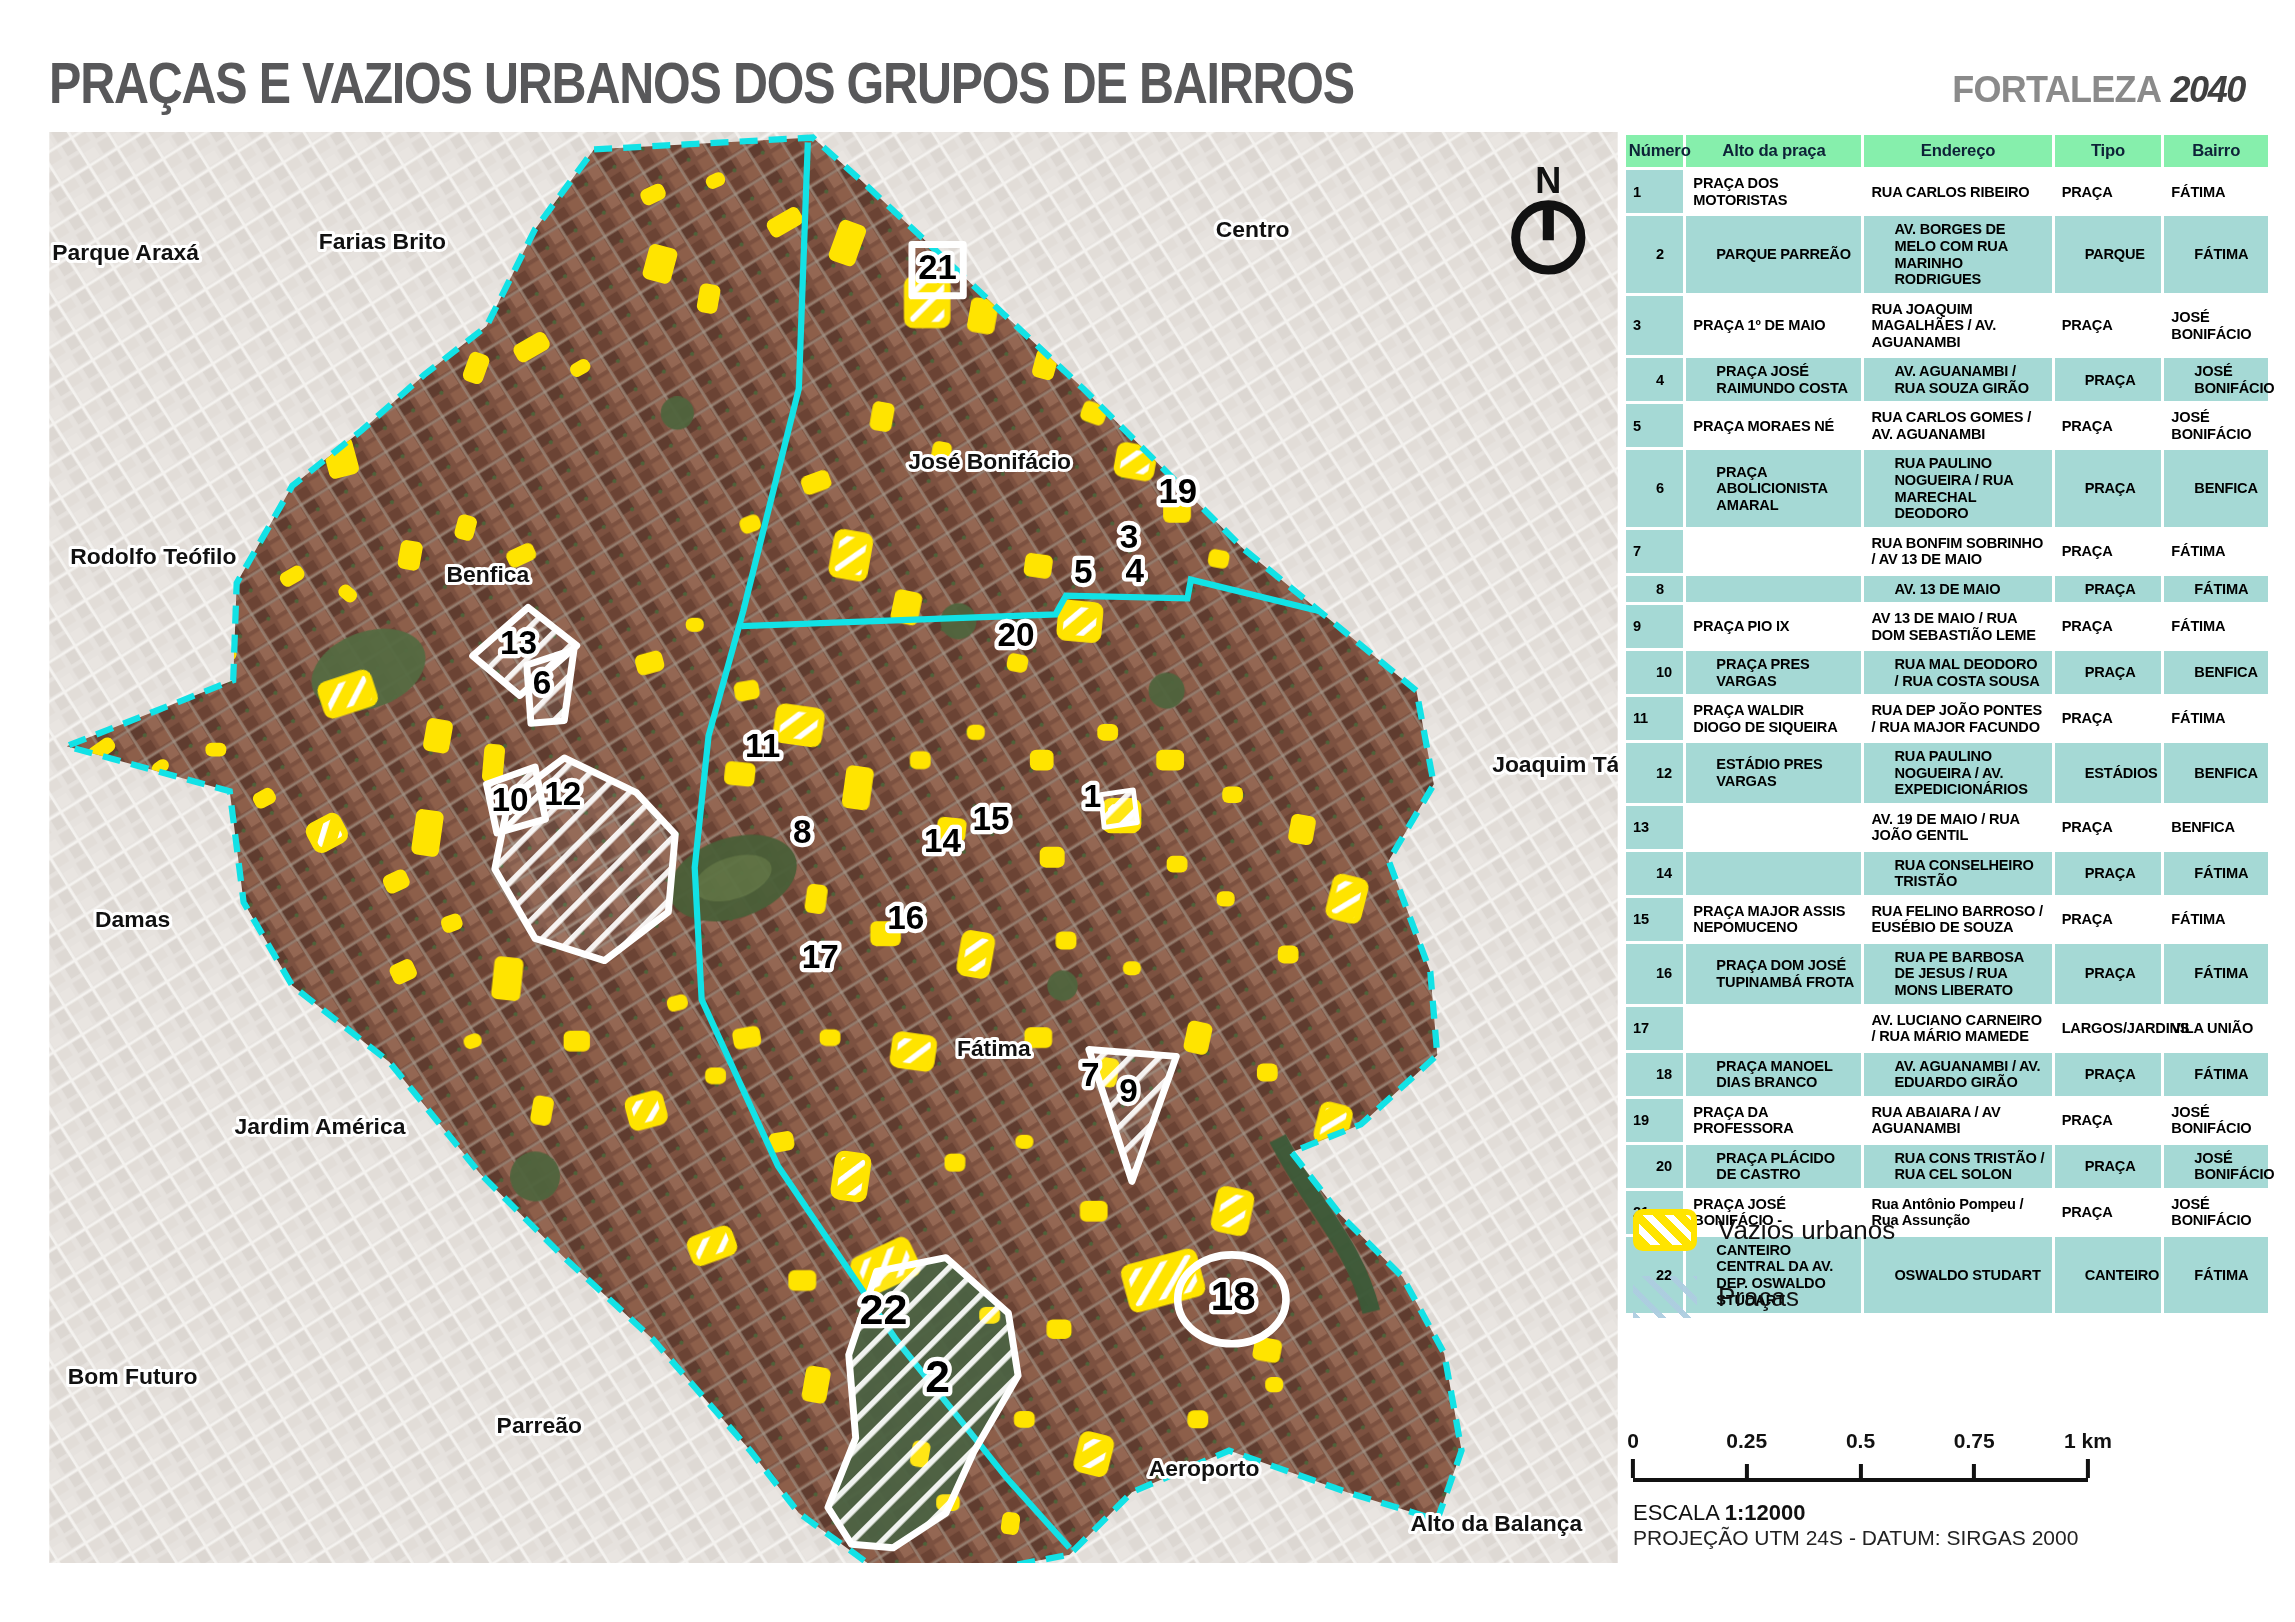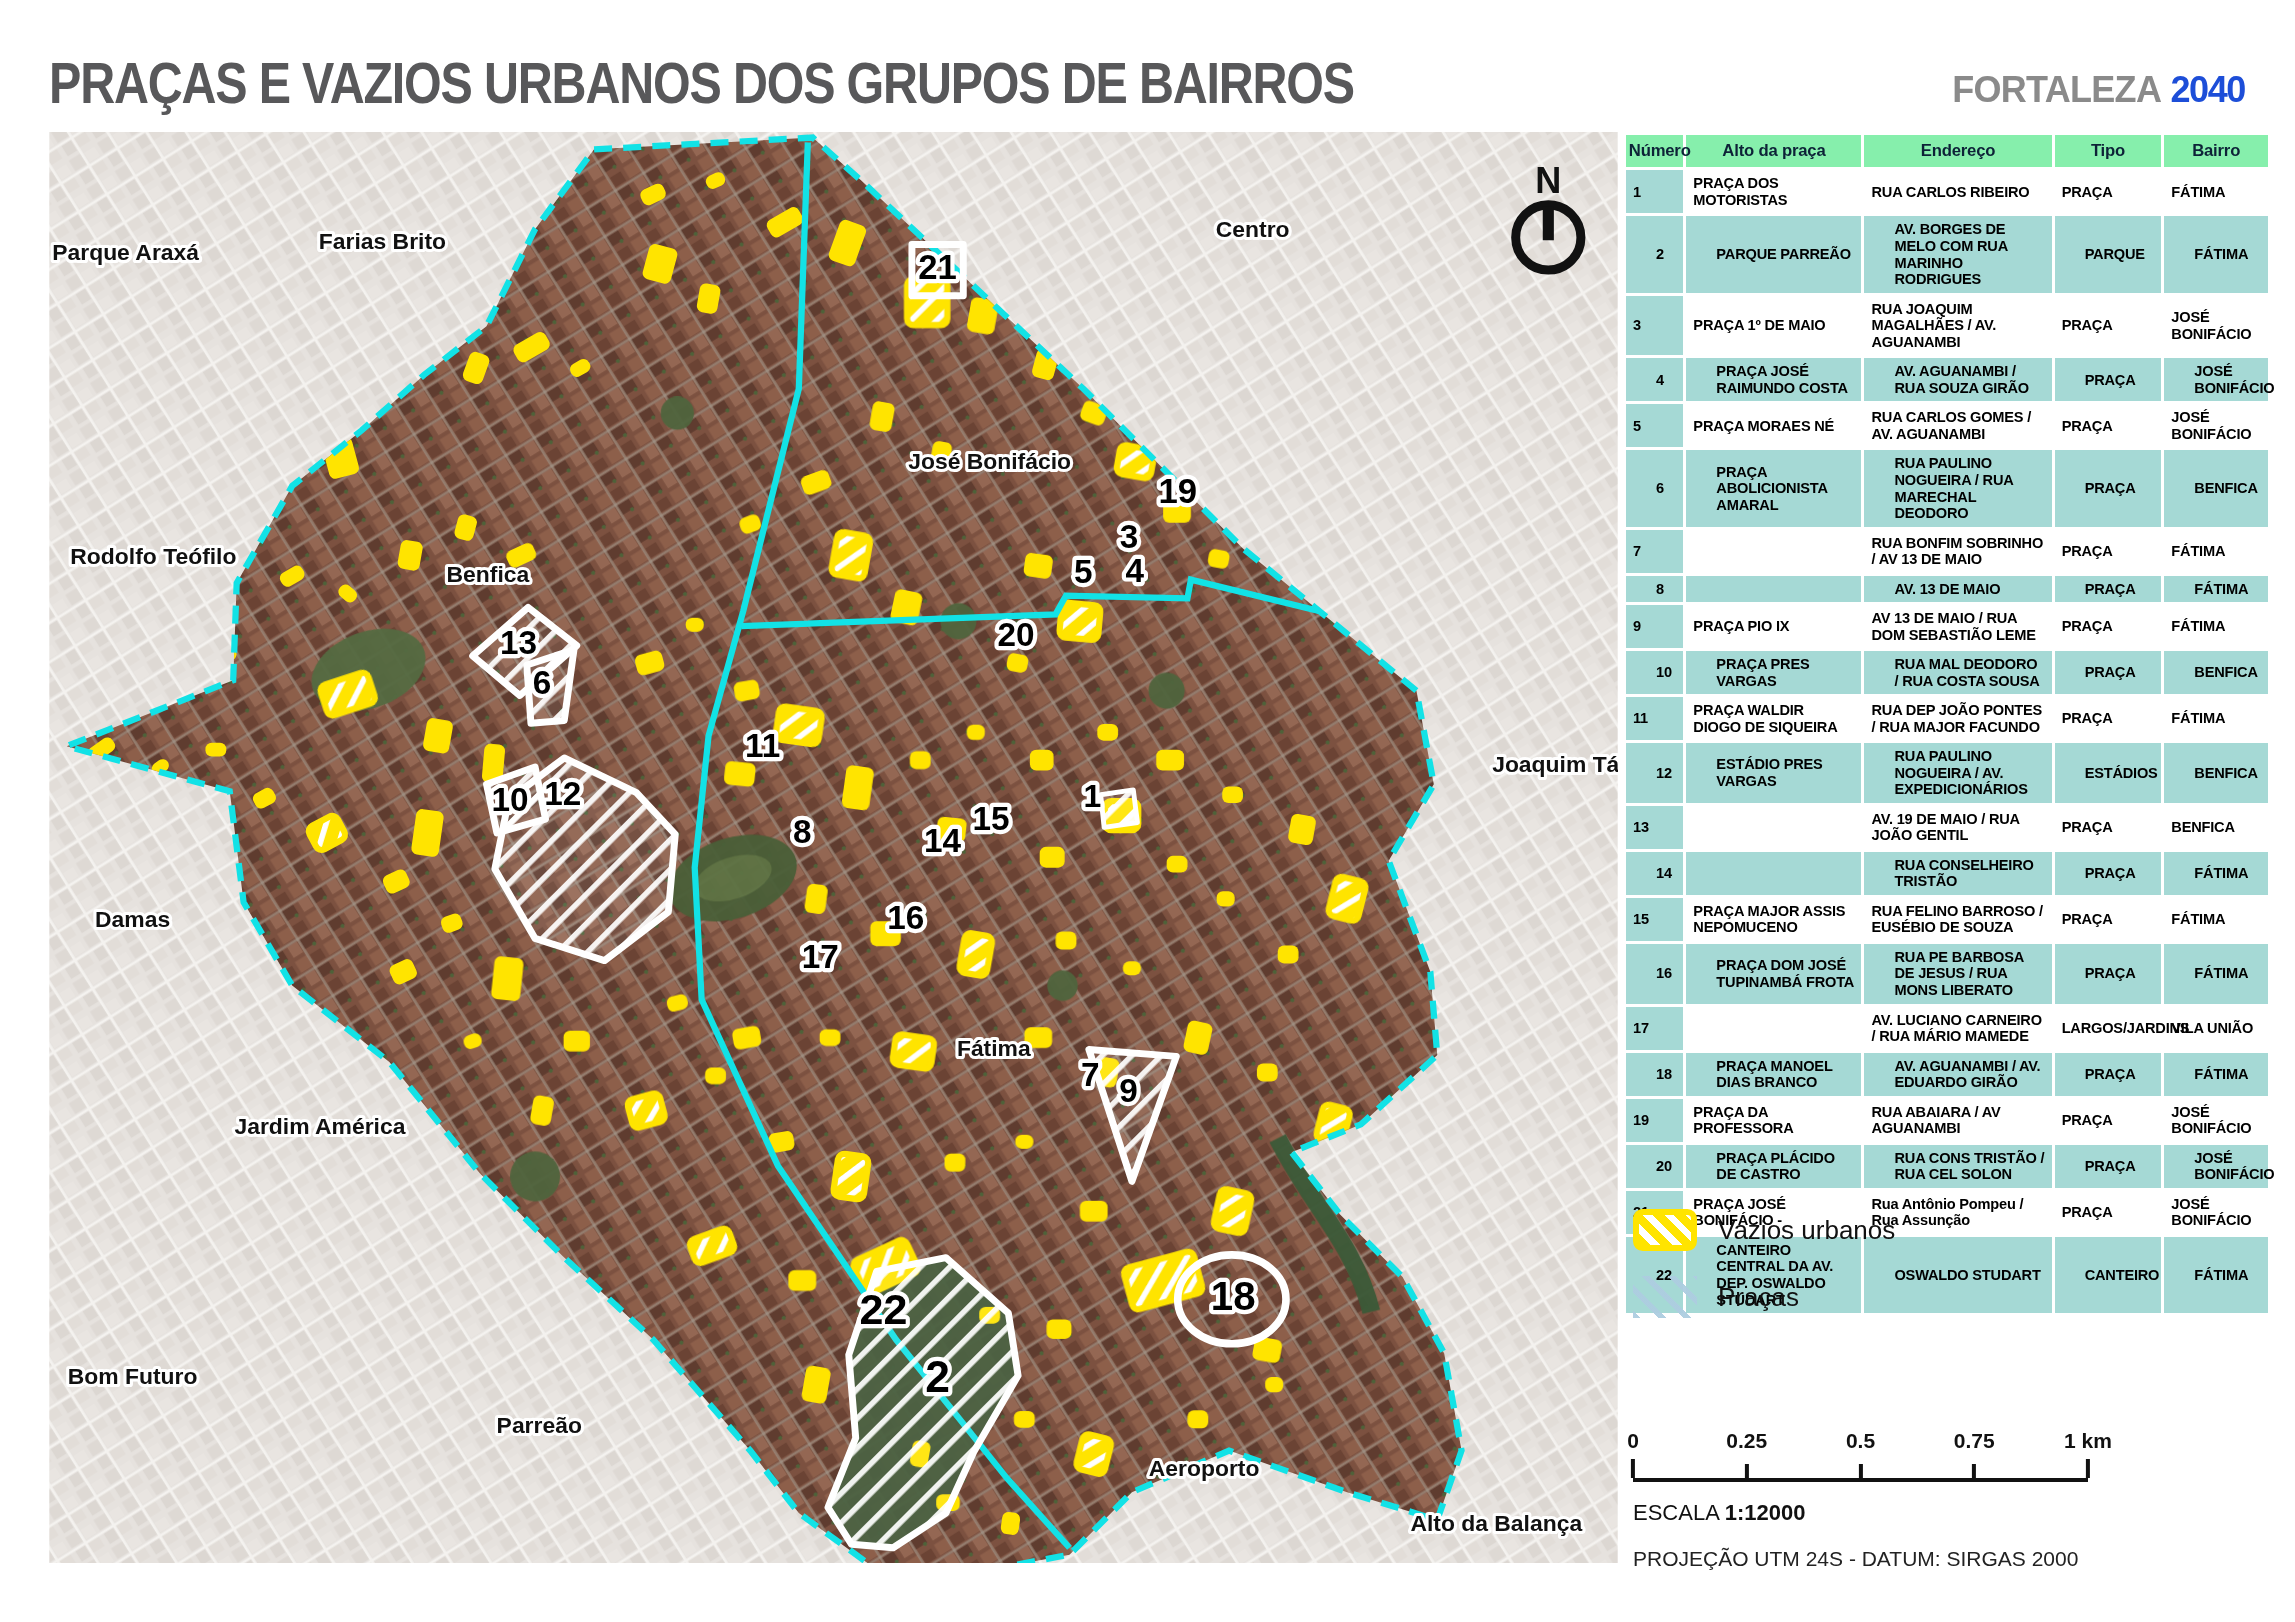--- a/index.html
+++ b/index.html
@@ -7,21 +7,21 @@
               font-family:"Liberation Sans", sans-serif; }
   #page { position:relative; width:2295px; height:1166px; background:#fff; }
 
   
   #page-title { position:absolute; left:49px; top:50px; font-size:57px; font-weight:800;
                 color:#58585a; letter-spacing:-1.4px; white-space:nowrap;
                 transform:scaleX(.85); transform-origin:left center; }
   #brand { position:absolute; right:50px; top:69px; font-size:36px; color:#8a8a8a;
            white-space:nowrap; letter-spacing:-0.7px; }
   #brand .b-name { font-weight:600; }
-  #brand .b-year { font-weight:900; color:#1d4ed8; letter-spacing:-1.4px; }
+  #brand .b-year { font-weight:900; color:#404040; letter-spacing:-1.4px;font-style:italic; }
 
   
   #map-wrap { position:absolute; left:49px; top:132px; width:1569px; height:1431px; }
   svg text { user-select:none; }
   .place-label { font-size:33px; font-weight:700; fill:#111;
                  paint-order:stroke; stroke:#ffffff; stroke-width:9px; stroke-linejoin:round;
                  text-anchor:middle; }
   .map-marker { font-weight:700; fill:#000;
                 paint-order:stroke; stroke:#ffffff; stroke-width:12px; stroke-linejoin:round;
                 text-anchor:middle; }
@@ -50,21 +50,21 @@
   .legend-label { font-size:26px; color:#111; }
 
   
   #scalebar { position:absolute; left:1633px; top:1429px; width:486px; }
   #sb-labels { position:relative; height:28px; width:455px; }
   .sb-lab { position:absolute; top:0; transform:translateX(-50%); font-size:21px; font-weight:700; color:#111; white-space:nowrap; }
   #sb-bar { position:relative; width:455px; height:21px; border-bottom:4.9px solid #111; margin-top:4.2px; }
   .sb-tick { position:absolute; bottom:0; width:4.2px; background:#111; transform:translateX(-50%); }
   #escala-line { margin-top:18px; font-size:22px; color:#111; }
   #escala-line .v { font-weight:800; }
-  #projecao-line { margin-top:21px; font-size:21px; font-weight:400; color:#222; }
+  #projecao-line { font-size:21px; font-weight:400; color:#222; }
 </style>
 </head>
 <body>
 
 <div id="page">
 
   <h1 id="page-title">PRAÇAS E VAZIOS URBANOS DOS GRUPOS DE BAIRROS</h1>
 
   <div id="brand">
     <span class="b-name">FORTALEZA</span>

